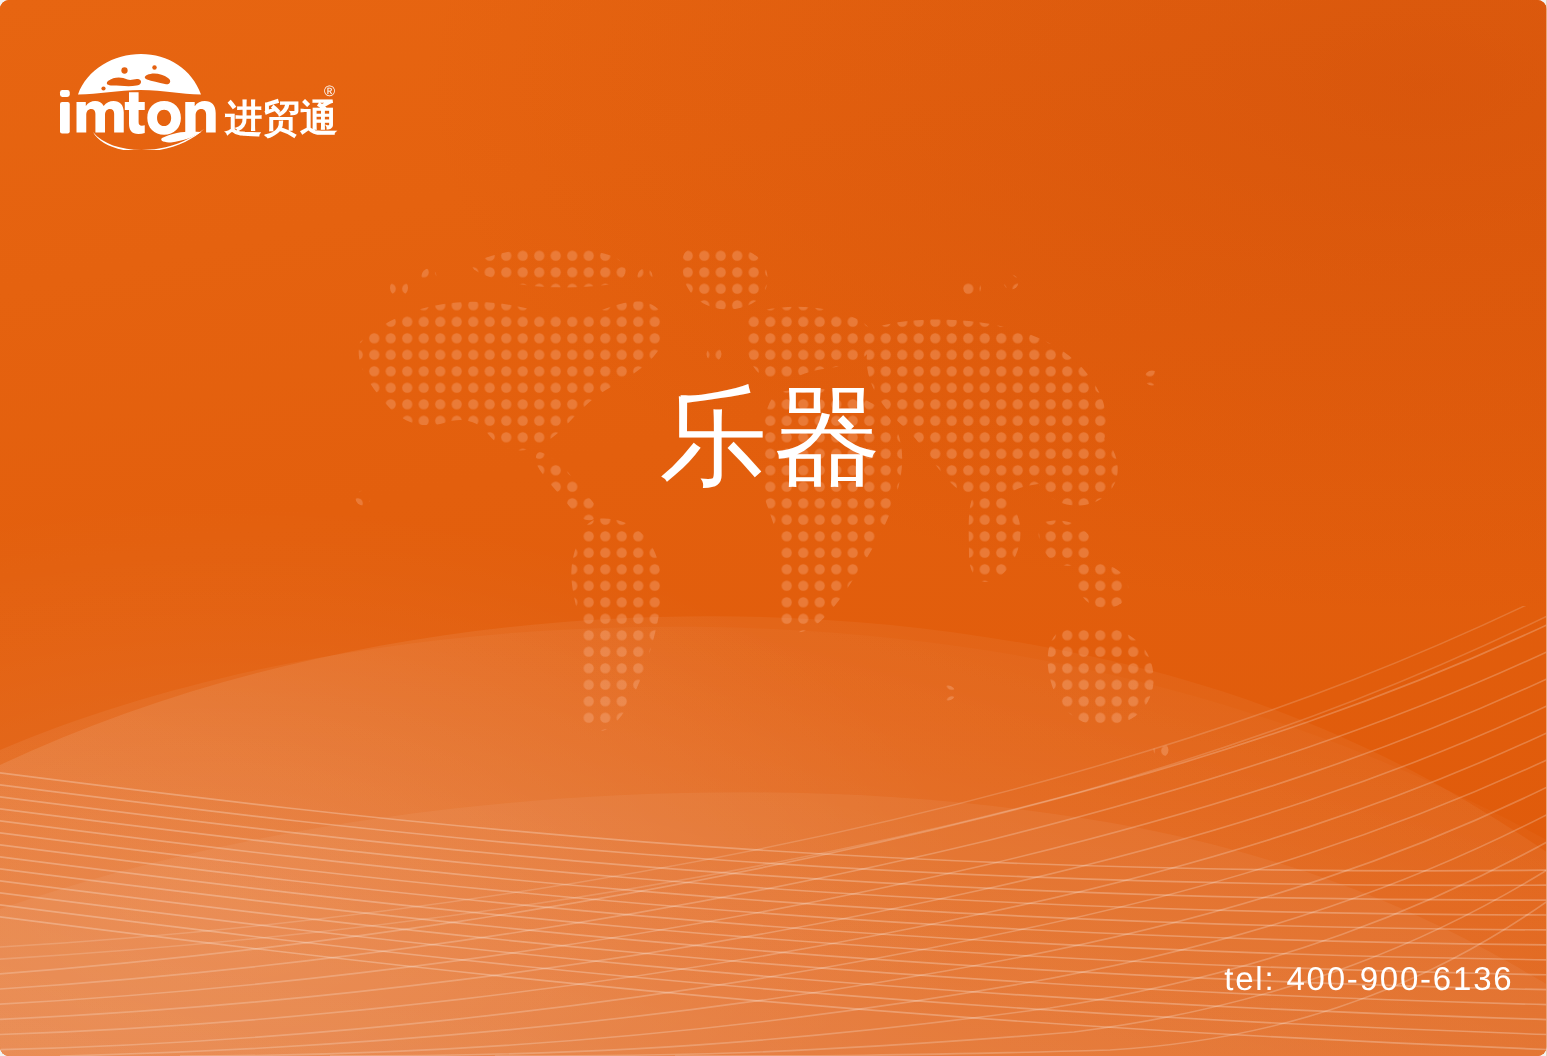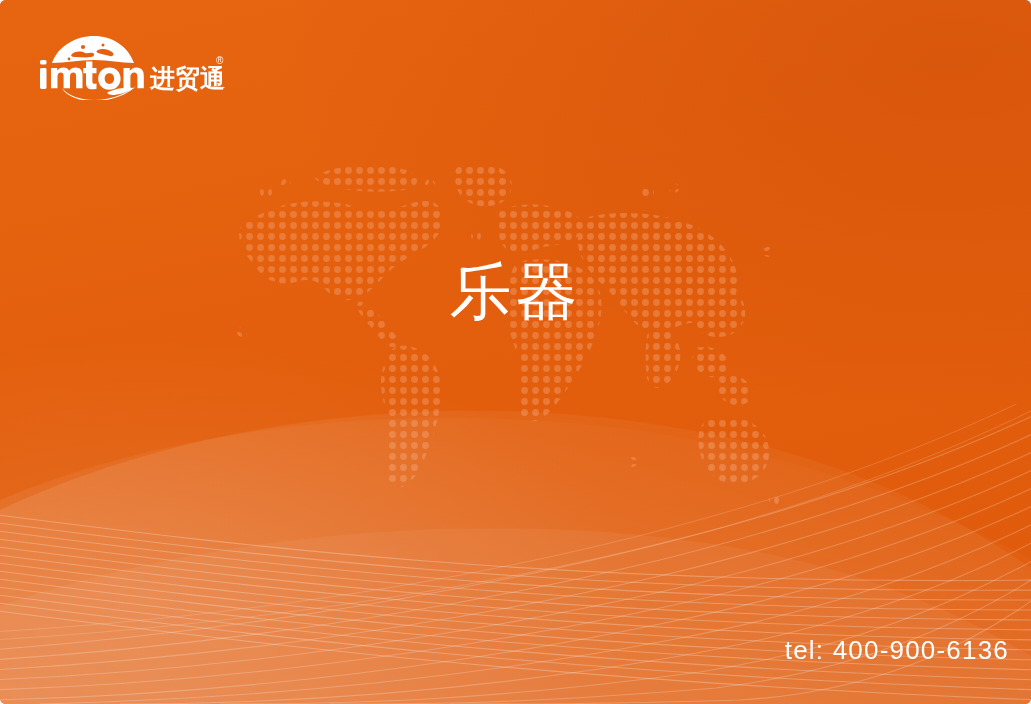--- a/index.html
+++ b/index.html
@@ -70,41 +70,41 @@
   
   .headline {
     position: absolute;
     left: 0;
     top: 236px;
     width: 1031px;
     text-align: center;
     color: #ffffff;
   }
   .hl-line1 {
-    font-size: 62px;
+    font-size: 72px;
     line-height: 112px;
     letter-spacing: 4px;
     font-weight: 400;
     white-space: nowrap;
   }
   .hl-line2 {
     font-size: 104px;
     line-height: 118px;
     letter-spacing: 2px;
     font-weight: 400;
     white-space: nowrap;
   }
 
   
   .tel {
     position: absolute;
     right: 22px;
     bottom: 38px;
     color: #ffffff;
-    font-size: 26px;
+    font-size: 22px;
     letter-spacing: 1.2px;
     white-space: nowrap;
   }
 </style>
 </head>
 <body>
 
 <div id="banner">
 
   <div class="bg-base"></div>

